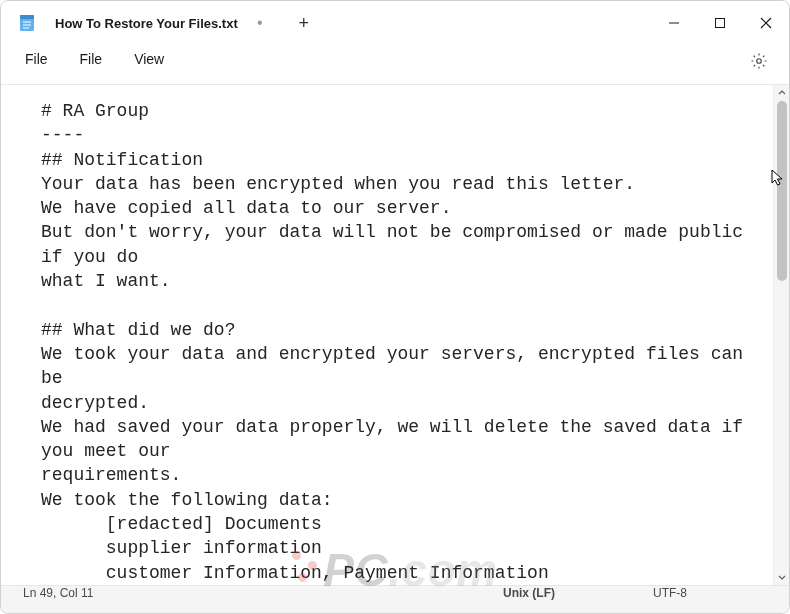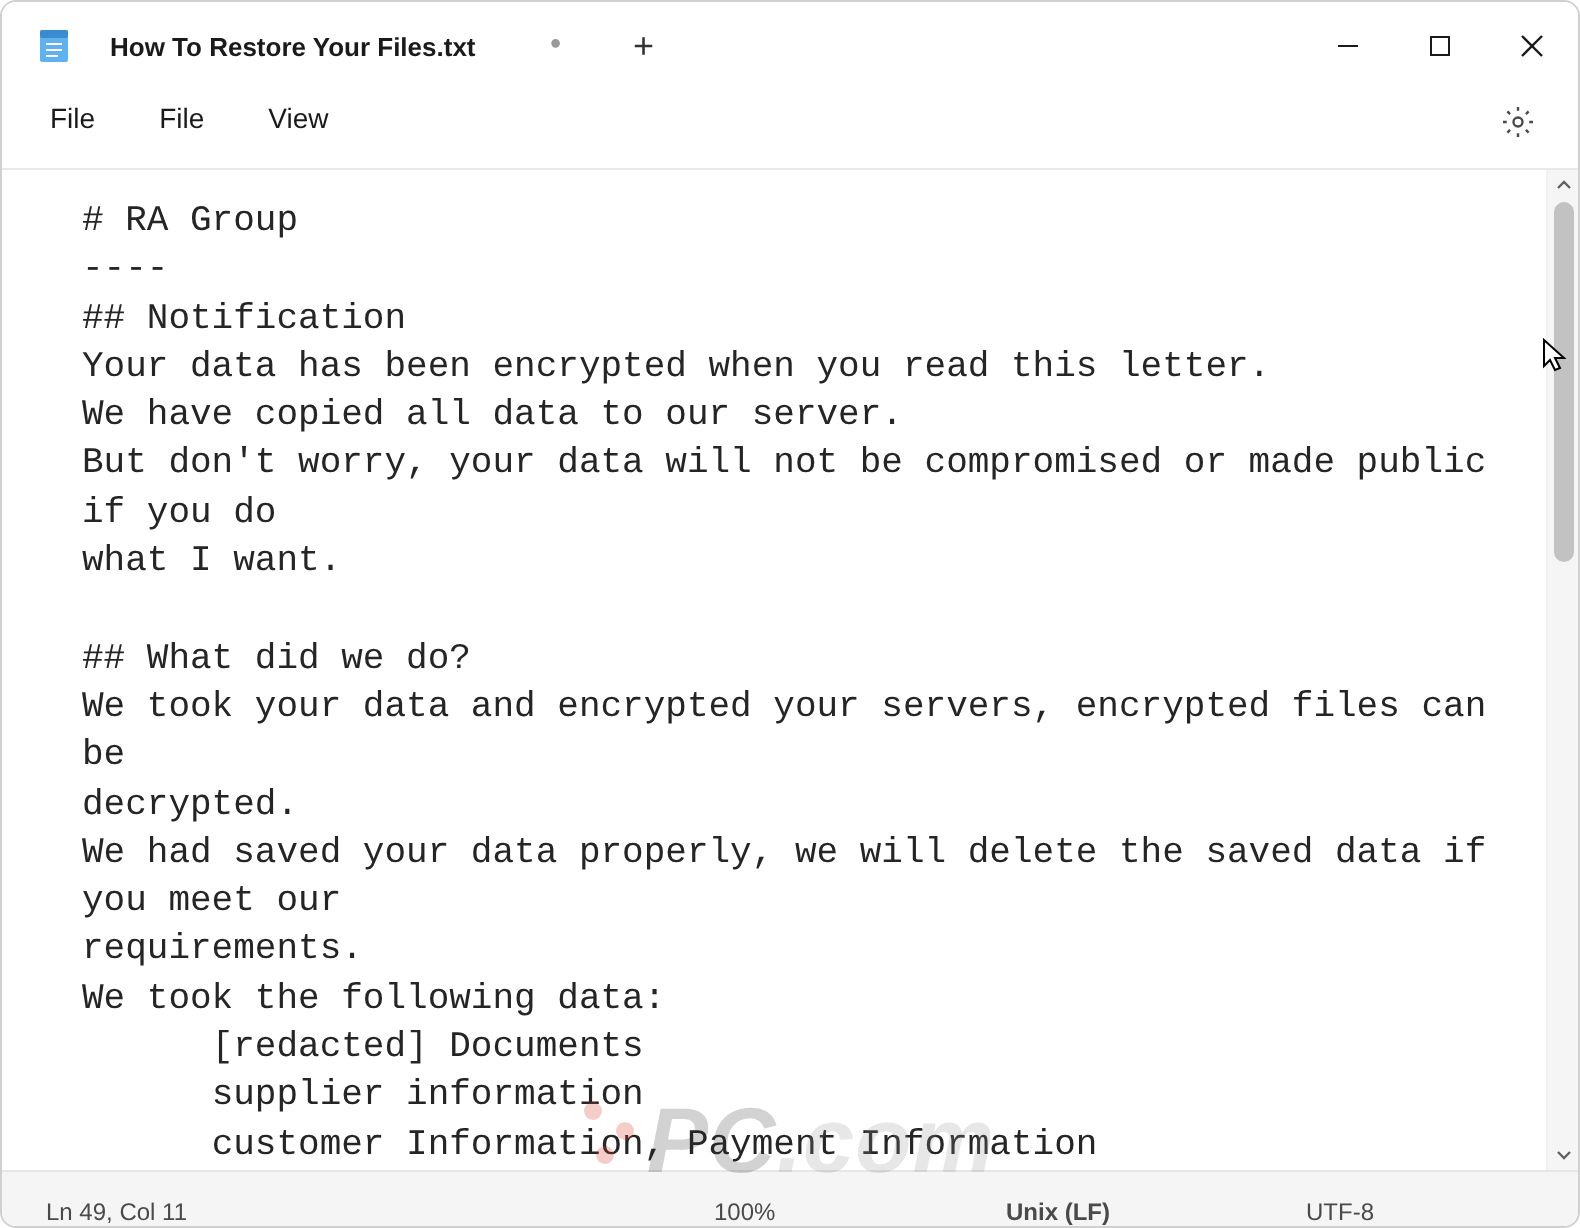--- a/index.html
+++ b/index.html
@@ -23,21 +23,21 @@
     background: #ffffff;
   }
   .app-icon {
     width: 20px; height: 20px;
     margin: 0 10px 0 8px;
     display: flex; align-items: center; justify-content: center;
   }
   .tab {
     display: flex;
     align-items: center;
-    gap: 28px;
+    gap: 10px;
     padding: 0 8px;
     height: 100%;
   }
   .tab-title {
     font-size: 13px;
     font-weight: 600;
     color: #1a1a1a;
   }
   .tab-close {
     width: 24px; height: 24px;
@@ -122,21 +122,21 @@
     right: 4px;
     top: 84px;
     font-size: 14px;
     color: #000;
     pointer-events: none;
   }
 
   
   .statusbar {
     display: flex;
-    align-items: flex-end;
+    align-items: flex-start;
     height: 28px;
     padding: 0 16px 0 22px;
     background: #f5f5f5;
     border-top: 1px solid #e6e6e6;
     font-size: 12px;
     color: #4a4a4a;
     gap: 0;
   }
   .status-cell { margin-right: 56px; }
   .status-cell.pos { flex: 0 0 auto; }

